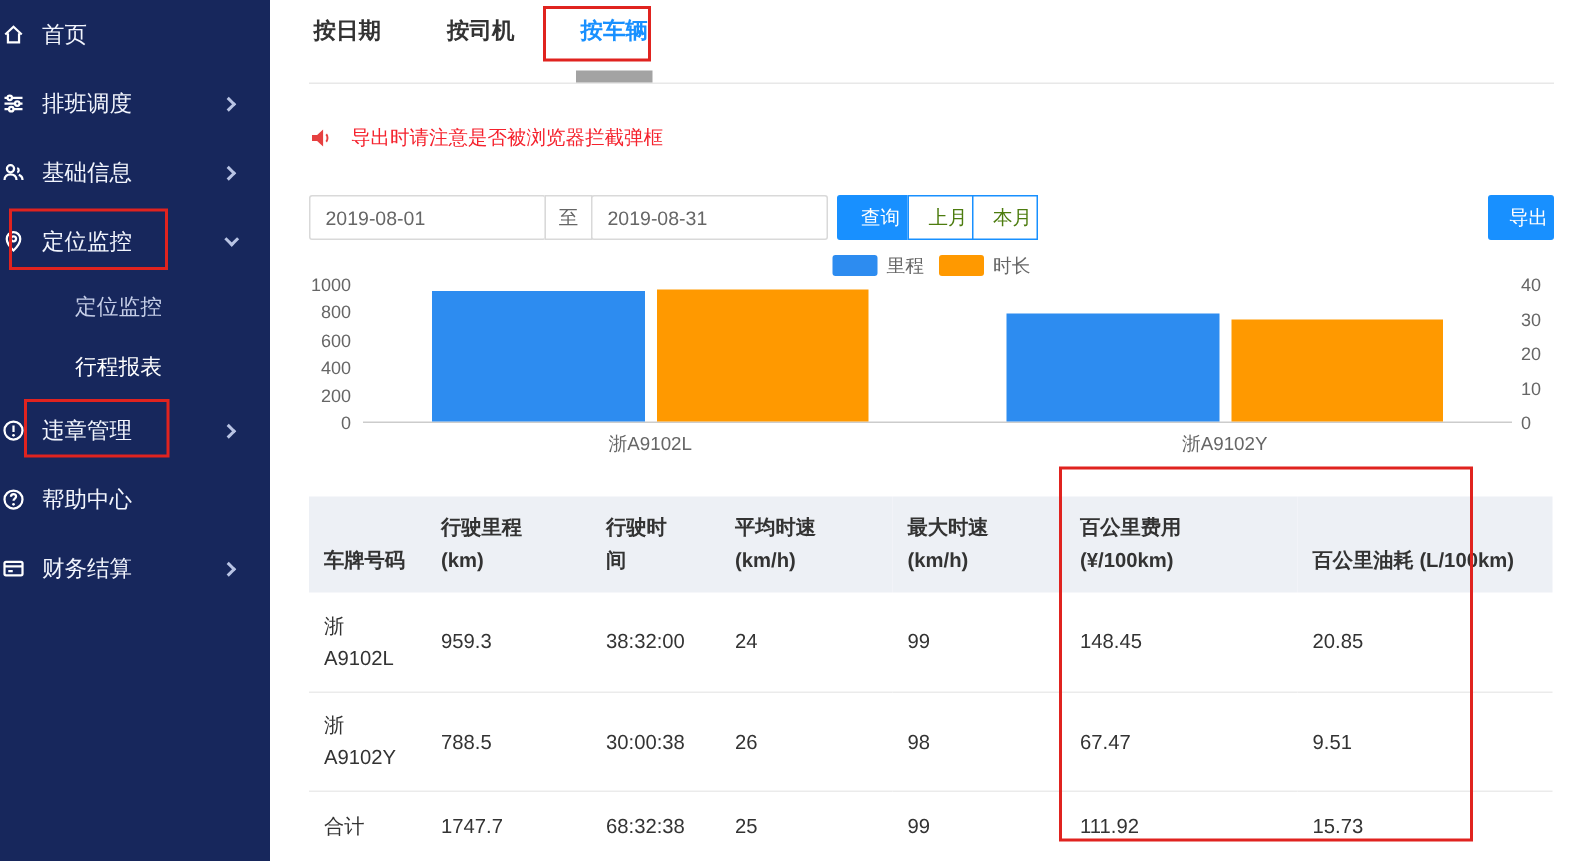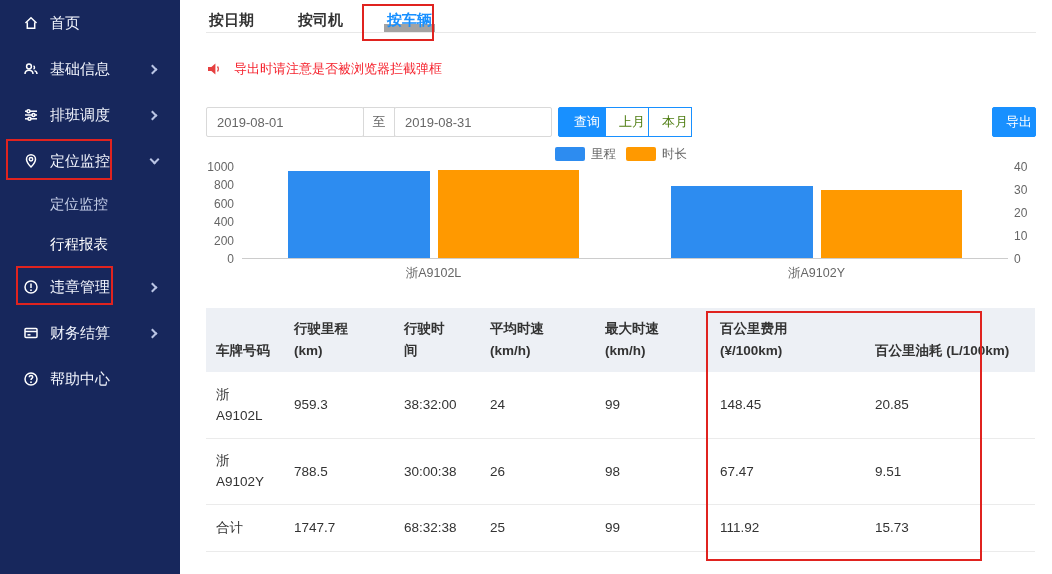--- a/index.html
+++ b/index.html
@@ -6,42 +6,42 @@
   html,body { width:1052px; height:574px; }
   body {
     font-family: "Liberation Sans", "DejaVu Sans", sans-serif;
     background:#fff; overflow:hidden;
   }
   .page { position:relative; width:1052px; height:574px; display:flex; }
 
   
   .sidebar { width:180px; height:574px; background:#17275c; flex:0 0 180px; padding-top:0; }
   .nav-item {
-    height:46px; display:flex; align-items:center; padding-left:22px;
+    height:46px; display:flex; align-items:center; 
     color:#f2f5fd; font-size:15px; cursor:pointer;
   }
   .nav-icon { width:18px; height:18px; margin-right:10px; display:inline-flex; align-items:center; justify-content:center; }
   .nav-icon svg { display:block; }
   .nav-label { flex:1; }
   .chev {
     width:7px; height:7px; border-right:2px solid #b9c4e4; border-bottom:2px solid #b9c4e4;
     transform:rotate(-45deg); margin-right:24px;
   }
   .chev.down { transform:rotate(45deg); margin-right:22px; margin-top:-3px; }
   .submenu { }
   .sub-item {
     height:40px; display:flex; align-items:center; padding-left:50px;
     color:#c6cfe8; font-size:14.5px; cursor:pointer;
   }
   .sub-item.active { color:#ffffff; }
 
   
   .main { flex:1; padding:0 16px 0 26px; background:#fff; }
 
-  .tabs { display:flex; border-bottom:1px solid #e8e8e8; height:33px; }
+  .tabs { display:flex; border-bottom:1px solid #e8e8e8; height:56px; }
   .tab {
     font-size:15px; color:#333; font-weight:600; padding:11px 3px 11px;
     margin-right:38px; cursor:pointer;
   }
   .tab.active { color:#1890ff; border-bottom:8px solid #a3a3a3; padding-bottom:9px; }
 
   .notice { margin-top:26px; display:flex; align-items:center; height:20px; }
   .notice-icon { width:16px; height:16px; margin-right:12px; display:inline-flex; }
   .notice-text { color:#f5222d; font-size:13px; }
 
@@ -123,48 +123,48 @@
             <path d="M2.5 8 L8 2.8 L13.5 8"></path>
             <path d="M4.3 7.2 V13.2 H11.7 V7.2"></path>
           </svg>
       </span>
       <span class="nav-label">首页</span>
     </div>
 
     <div class="nav-item">
       <span class="nav-icon">
         <svg width="16" height="16" viewBox="0 0 16 16" fill="none" stroke="#fff" stroke-width="1.5">
-            <circle cx="6" cy="5.5" r="2.4"></circle>
-            <path d="M2 13 C2 10.4 4 9.2 6 9.2 C8 9.2 10 10.4 10 13"></path>
-            <path d="M10.5 5 C11.8 5.4 11.8 7.6 10.5 8"></path>
-            <path d="M11.5 9.6 C13.3 10.2 14 11.5 14 13"></path>
-          </svg>
-      </span>
-      <span class="nav-label">基础信息</span>
-      <span class="chev"></span>
-    </div>
-
-    <div class="nav-item">
-      <span class="nav-icon">
-        <svg width="16" height="16" viewBox="0 0 16 16" fill="none" stroke="#fff" stroke-width="1.5">
             <path d="M2 4.2 H14"></path>
             <path d="M2 8 H14"></path>
             <path d="M2 11.8 H14"></path>
             <circle cx="5.5" cy="4.2" r="1.5" fill="#17275c"></circle>
             <circle cx="10.5" cy="8" r="1.5" fill="#17275c"></circle>
             <circle cx="6.5" cy="11.8" r="1.5" fill="#17275c"></circle>
           </svg>
       </span>
       <span class="nav-label">排班调度</span>
       <span class="chev"></span>
     </div>
 
     <div class="nav-item">
       <span class="nav-icon">
         <svg width="16" height="16" viewBox="0 0 16 16" fill="none" stroke="#fff" stroke-width="1.5">
+            <circle cx="6" cy="5.5" r="2.4"></circle>
+            <path d="M2 13 C2 10.4 4 9.2 6 9.2 C8 9.2 10 10.4 10 13"></path>
+            <path d="M10.5 5 C11.8 5.4 11.8 7.6 10.5 8"></path>
+            <path d="M11.5 9.6 C13.3 10.2 14 11.5 14 13"></path>
+          </svg>
+      </span>
+      <span class="nav-label">基础信息</span>
+      <span class="chev"></span>
+    </div>
+
+    <div class="nav-item">
+      <span class="nav-icon">
+        <svg width="16" height="16" viewBox="0 0 16 16" fill="none" stroke="#fff" stroke-width="1.5">
             <path d="M8 14 C8 14 12.5 9.6 12.5 6.3 C12.5 3.8 10.5 1.8 8 1.8 C5.5 1.8 3.5 3.8 3.5 6.3 C3.5 9.6 8 14 8 14 Z"></path>
             <circle cx="8" cy="6.2" r="1.7"></circle>
           </svg>
       </span>
       <span class="nav-label">定位监控</span>
       <span class="chev down"></span>
     </div>
 
     <div class="submenu">
       <div class="sub-item">
@@ -183,38 +183,38 @@
             <circle cx="8" cy="11.2" r="0.9" fill="#fff" stroke="none"></circle>
           </svg>
       </span>
       <span class="nav-label">违章管理</span>
       <span class="chev"></span>
     </div>
 
     <div class="nav-item">
       <span class="nav-icon">
         <svg width="16" height="16" viewBox="0 0 16 16" fill="none" stroke="#fff" stroke-width="1.5">
+            <circle cx="8" cy="8" r="6"></circle>
+            <path d="M6.3 6.2 C6.3 5 7 4.4 8 4.4 C9 4.4 9.7 5 9.7 6 C9.7 7.4 8 7.4 8 8.9"></path>
+            <circle cx="8" cy="11.2" r="0.9" fill="#fff" stroke="none"></circle>
+          </svg>
+      </span>
+      <span class="nav-label">帮助中心</span>
+    </div>
+
+    <div class="nav-item">
+      <span class="nav-icon">
+        <svg width="16" height="16" viewBox="0 0 16 16" fill="none" stroke="#fff" stroke-width="1.5">
             <rect x="2" y="3.5" width="12" height="9" rx="1"></rect>
             <path d="M2 6.5 H14"></path>
             <path d="M4.5 9.8 H7.5"></path>
           </svg>
       </span>
       <span class="nav-label">财务结算</span>
       <span class="chev"></span>
-    </div>
-
-    <div class="nav-item">
-      <span class="nav-icon">
-        <svg width="16" height="16" viewBox="0 0 16 16" fill="none" stroke="#fff" stroke-width="1.5">
-            <circle cx="8" cy="8" r="6"></circle>
-            <path d="M6.3 6.2 C6.3 5 7 4.4 8 4.4 C9 4.4 9.7 5 9.7 6 C9.7 7.4 8 7.4 8 8.9"></path>
-            <circle cx="8" cy="11.2" r="0.9" fill="#fff" stroke="none"></circle>
-          </svg>
-      </span>
-      <span class="nav-label">帮助中心</span>
     </div>
 
   </aside>
 
   <main class="main">
 
     <div class="tabs">
       <div class="tab">按日期</div>
       <div class="tab">按司机</div>
       <div class="tab active">按车辆</div>

